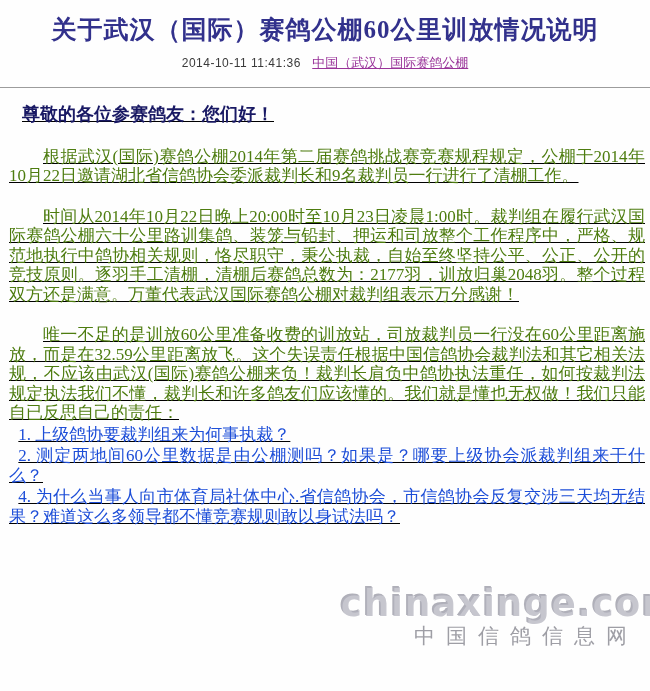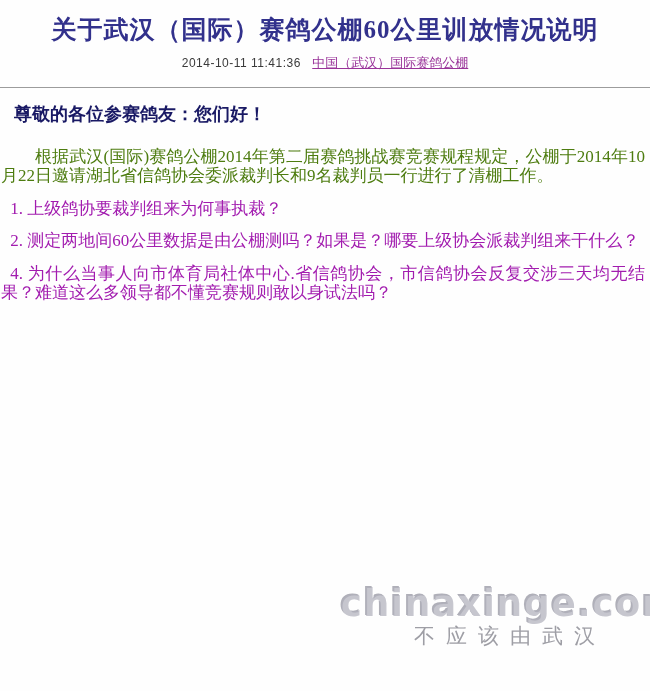--- a/index.html
+++ b/index.html
@@ -43,42 +43,43 @@
     cursor: pointer;
     font-family: "Liberation Serif", "DejaVu Serif", serif;
   }
   .divider {
     border: none;
     border-top: 1px solid #9c9c9c;
     margin: 15px 0 0 0;
     width: 100%;
   }
   .content {
-    padding: 0 5px 0 1px;
+    padding: 0 5px 0 9px;
+    text-decoration: underline;
   }
   .salutation {
     margin: 16px 0 0 13px;
     font-size: 18px;
     font-weight: bold;
     color: #191964;
     line-height: 1.2;
   }
   .body-para {
     margin: 21px 0 0 0;
     font-size: 17px;
     line-height: 19.5px;
     color: #4d7c0f;
     text-indent: 2em;
     text-align: justify;
   }
   .q-item {
-    margin: 13px 0 0 0;
+    margin: 2px 0 0 0;
     font-size: 17px;
     line-height: 19.5px;
-    color: #a21caf;
+    color: #1d4ed8;
     text-indent: 0.55em;
     text-align: justify;
   }
   .watermark {
     position: absolute;
     left: 0;
     top: 0;
     width: 650px;
     height: 691px;
     pointer-events: none;
@@ -119,29 +120,31 @@
   </div>
 
   <hr class="divider">
 
   <div class="content">
 
     <h2 class="salutation">尊敬的各位参赛鸽友：您们好！</h2>
 
     <p class="body-para">根据武汉(国际)赛鸽公棚2014年第二届赛鸽挑战赛竞赛规程规定，公棚于2014年10月22日邀请湖北省信鸽协会委派裁判长和9名裁判员一行进行了清棚工作。</p>
 
+    <p class="body-para">时间从2014年10月22日晚上20:00时至10月23日凌晨1:00时。裁判组在履行武汉国际赛鸽公棚六十公里路训集鸽、装笼与铅封、押运和司放整个工作程序中，严格、规范地执行中鸽协相关规则，恪尽职守，秉公执裁，自始至终坚持公平、公正、公开的竞技原则。逐羽手工清棚，清棚后赛鸽总数为：2177羽，训放归巢2048羽。整个过程双方还是满意。万董代表武汉国际赛鸽公棚对裁判组表示万分感谢！</p>
 
+    <p class="body-para">唯一不足的是训放60公里准备收费的训放站，司放裁判员一行没在60公里距离施放，而是在32.59公里距离放飞。这个失误责任根据中国信鸽协会裁判法和其它相关法规，不应该由武汉(国际)赛鸽公棚来负！裁判长肩负中鸽协执法重任，如何按裁判法规定执法我们不懂，裁判长和许多鸽友们应该懂的。我们就是懂也无权做！我们只能自已反思自己的责任：</p>
 
     <p class="q-item">1. 上级鸽协要裁判组来为何事执裁？</p>
 
     <p class="q-item">2. 测定两地间60公里数据是由公棚测吗？如果是？哪要上级协会派裁判组来干什么？</p>
 
 
     <p class="q-item">4. 为什么当事人向市体育局社体中心.省信鸽协会，市信鸽协会反复交涉三天均无结果？难道这么多领导都不懂竞赛规则敢以身试法吗？</p>
 
   </div>
 
   <div class="watermark">
     <div class="watermark-domain">chinaxinge.com</div>
-    <div class="watermark-name">不应该由武汉</div>
+    <div class="watermark-name">中国信鸽信息网</div>
   </div>
 
 </div>
 
 </body></html>

